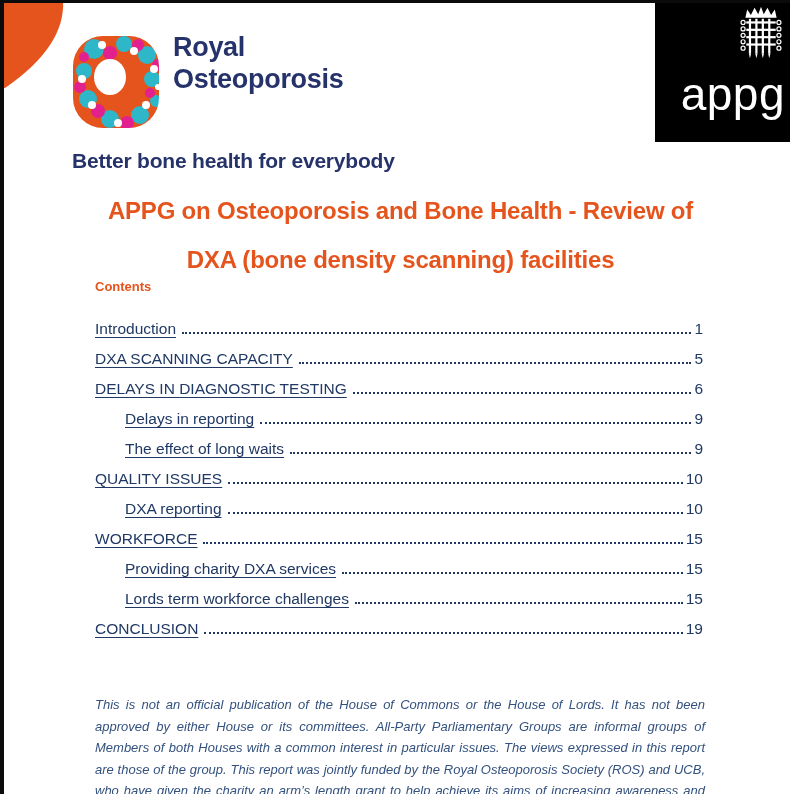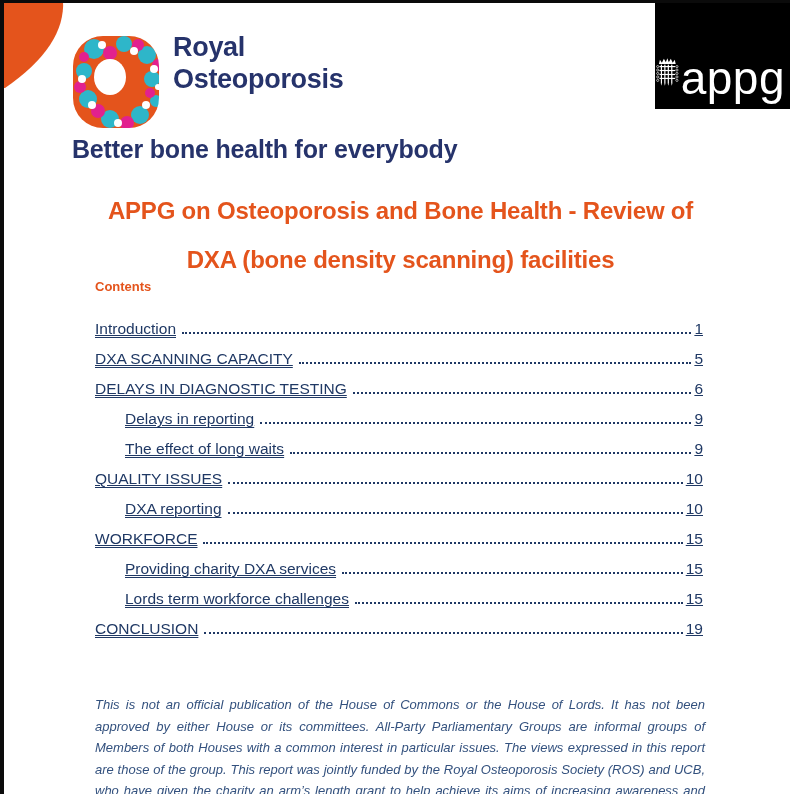--- a/index.html
+++ b/index.html
@@ -19,44 +19,44 @@
   }
   .border-top{position:absolute;top:0;left:0;width:790px;height:3px;background:var(--ink);z-index:10;}
   .border-left{position:absolute;top:0;left:0;width:4px;height:794px;background:var(--ink);z-index:10;}
   .corner-wedge{position:absolute;top:0;left:0;z-index:5;}
 
   
   .ros-logo{position:absolute;left:72px;top:28px;z-index:6;}
   .ros-top{display:flex;align-items:flex-start;}
   .ros-o{width:88px;height:94px;margin-top:7px;}
   .ros-name{margin-left:13px;color:var(--navy);font-weight:bold;font-size:27px;line-height:32px;padding-top:3px;letter-spacing:-0.3px;}
-  .ros-tagline{margin-top:6px;color:var(--navy);font-weight:600;font-size:25px;letter-spacing:-0.2px;}
+  .ros-tagline{margin-top:20px;color:var(--navy);font-weight:600;font-size:21px;letter-spacing:-0.2px;}
 
   
   .appg-box{
-    position:absolute;top:0;right:0;width:135px;height:109px;background:#000;z-index:6;
-    display:flex;align-items:flex-end;padding:5px 5px 8px 0;
+    position:absolute;top:0;right:0;width:135px;height:142px;background:#000;z-index:6;
+    display:flex;flex-direction:column;align-items:flex-end;padding:5px 5px 0 0;
   }
   .portcullis{width:46px;height:57px;margin-right:1px;}
   .appg-label{color:#fff;font-size:46px;line-height:1;margin-top:9px;font-weight:400;letter-spacing:0.5px;}
 
   
   .doc-title{
     position:absolute;left:55px;right:44px;top:186px;text-align:center;
     color:var(--orange);font-weight:bold;font-size:24px;line-height:49px;letter-spacing:-0.2px;
   }
   .contents-heading{
     position:absolute;left:95px;top:279px;color:var(--orange);font-weight:bold;font-size:13px;
   }
 
   
   .toc{position:absolute;left:95px;top:308px;width:608px;}
   .toc-row{
     display:flex;align-items:flex-end;height:30px;
-    color:var(--toc-navy);font-size:15.5px;cursor:pointer;text-decoration:underline;
+    color:var(--toc-navy);font-size:15.5px;cursor:pointer;
   }
   .toc-row.sub{padding-left:30px;}
   .toc-label{white-space:nowrap;text-decoration:underline;text-underline-offset:3px;line-height:1.15;}
   .toc-leader{flex:1;border-bottom:2px dotted var(--toc-navy);margin:0 1px 4px 6px;min-width:20px;}
   .toc-page{margin-left:2px;line-height:1.15;}
 
   
   .footer-disclaimer{
     position:absolute;left:95px;top:694px;width:610px;
     color:var(--footer-blue);font-size:13px;font-style:italic;line-height:21.6px;text-align:justify;

